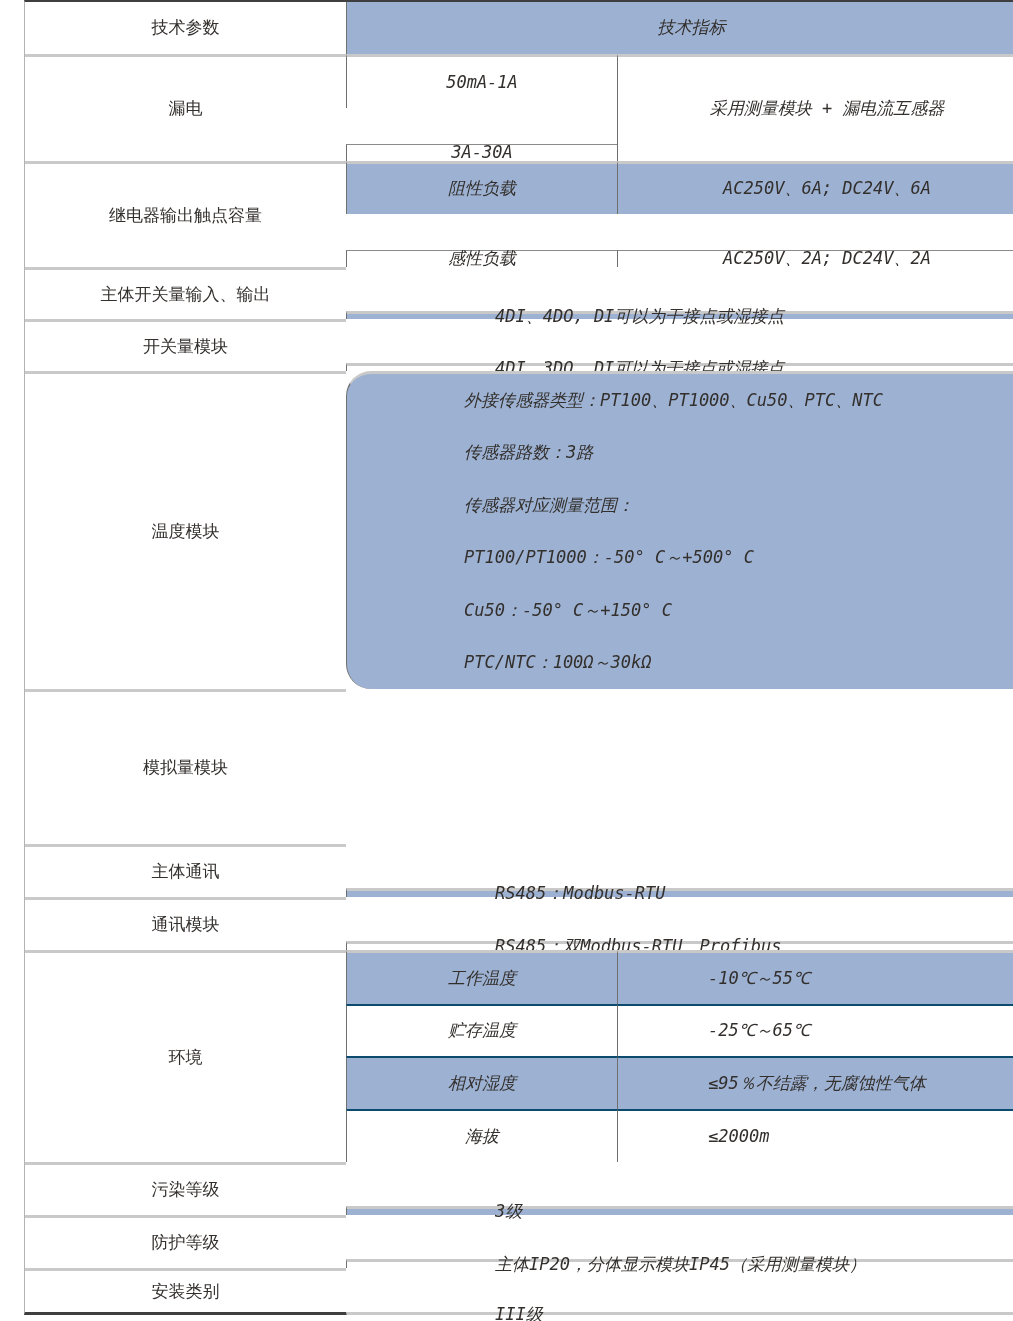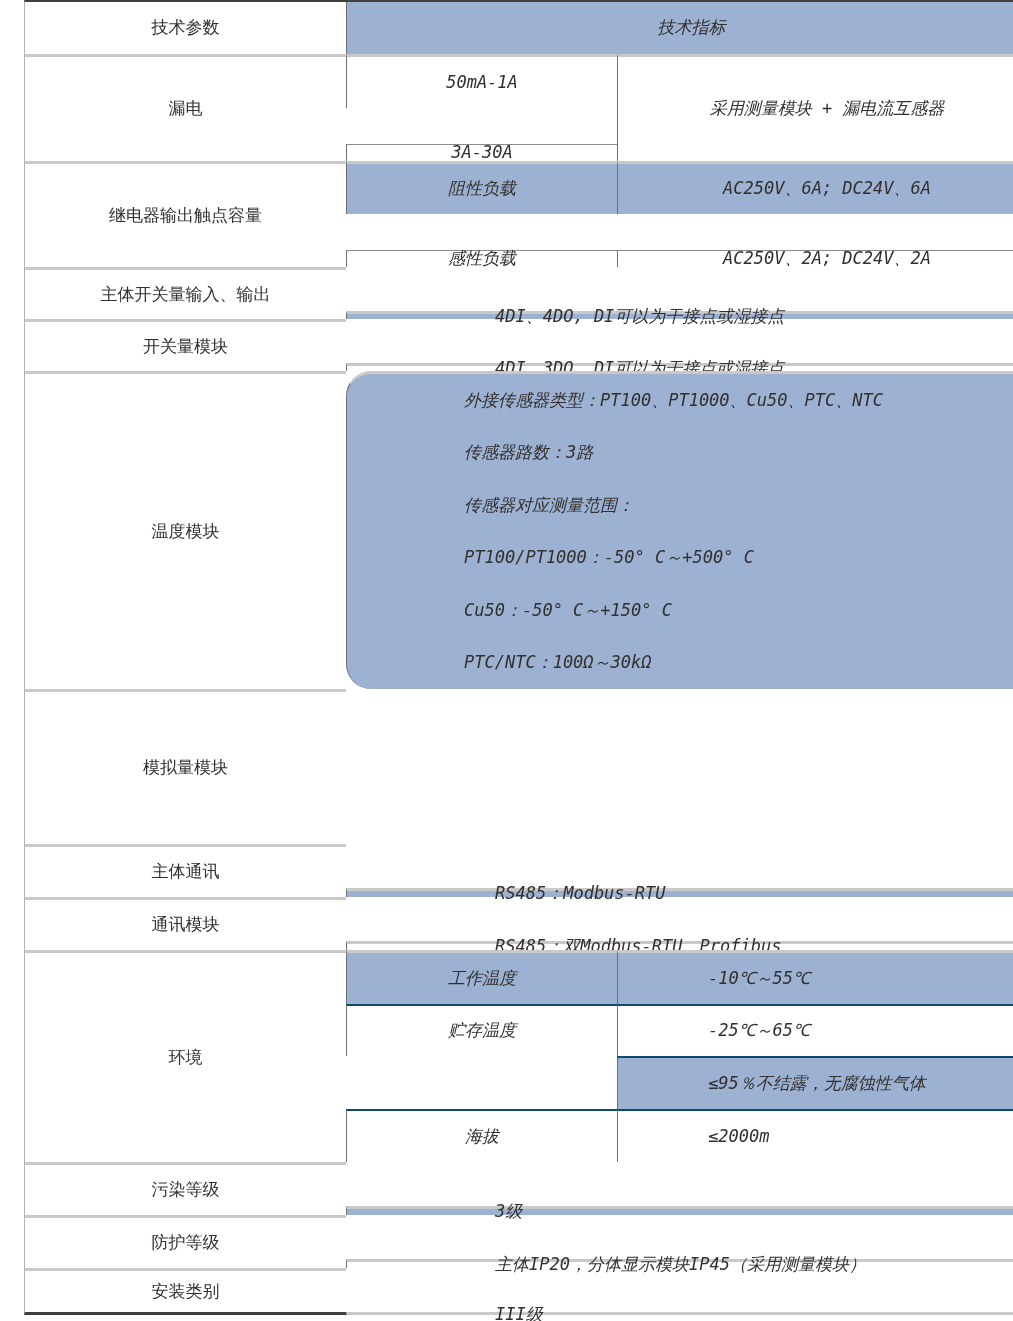--- a/index.html
+++ b/index.html
@@ -70,20 +70,21 @@
     <div class="c bl bt-sec val-left" style="grid-area:11/2/12/4">RS485：双Modbus-RTU、Profibus</div>
 
     <div class="c bt-sec" style="grid-area:12/1/16/2">环境</div>
 
     <div class="c blue bl bt-sec" style="grid-area:12/2">工作温度</div>
     <div class="c blue bl bt-sec env-val" style="grid-area:12/3">-10℃～55℃</div>
 
     <div class="c bl bt-mid" style="grid-area:13/2">贮存温度</div>
     <div class="c bl bt-mid env-val" style="grid-area:13/3">-25℃～65℃</div>
 
+    <div class="c blue bl bt-mid" style="grid-area:14/2">相对湿度</div>
     <div class="c blue bl bt-mid env-val" style="grid-area:14/3">≤95％不结露，无腐蚀性气体</div>
 
     <div class="c bl bt-mid" style="grid-area:15/2">海拔</div>
     <div class="c bl bt-mid env-val" style="grid-area:15/3">≤2000m</div>
 
     <div class="c bt-sec" style="grid-area:16/1">污染等级</div>
     <div class="c blue bl bt-sec val-left" style="grid-area:16/2/17/4">3级</div>
 
     <div class="c bt-sec" style="grid-area:17/1">防护等级</div>
     <div class="c bl bt-sec val-left" style="grid-area:17/2/18/4">主体IP20，分体显示模块IP45（采用测量模块）</div>

